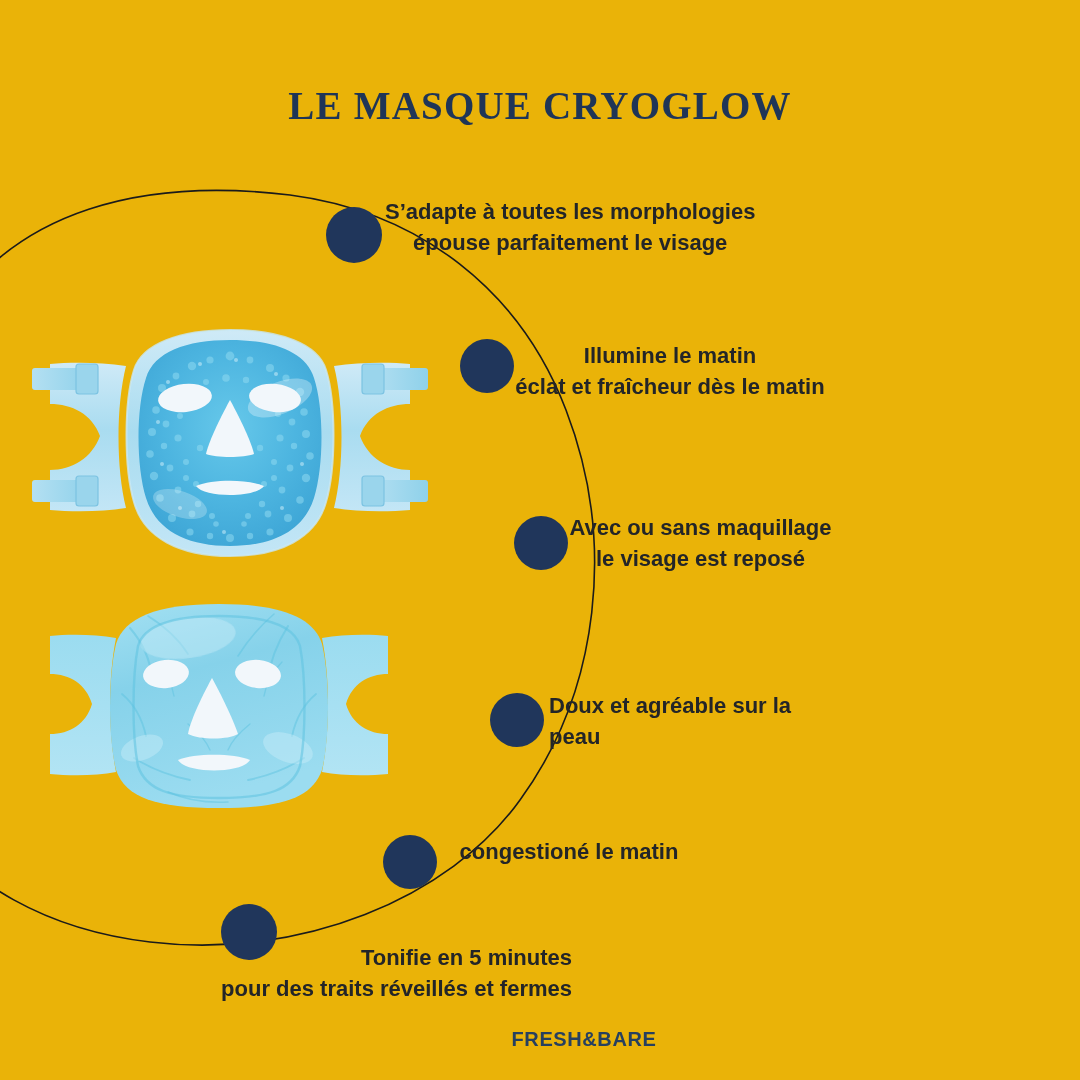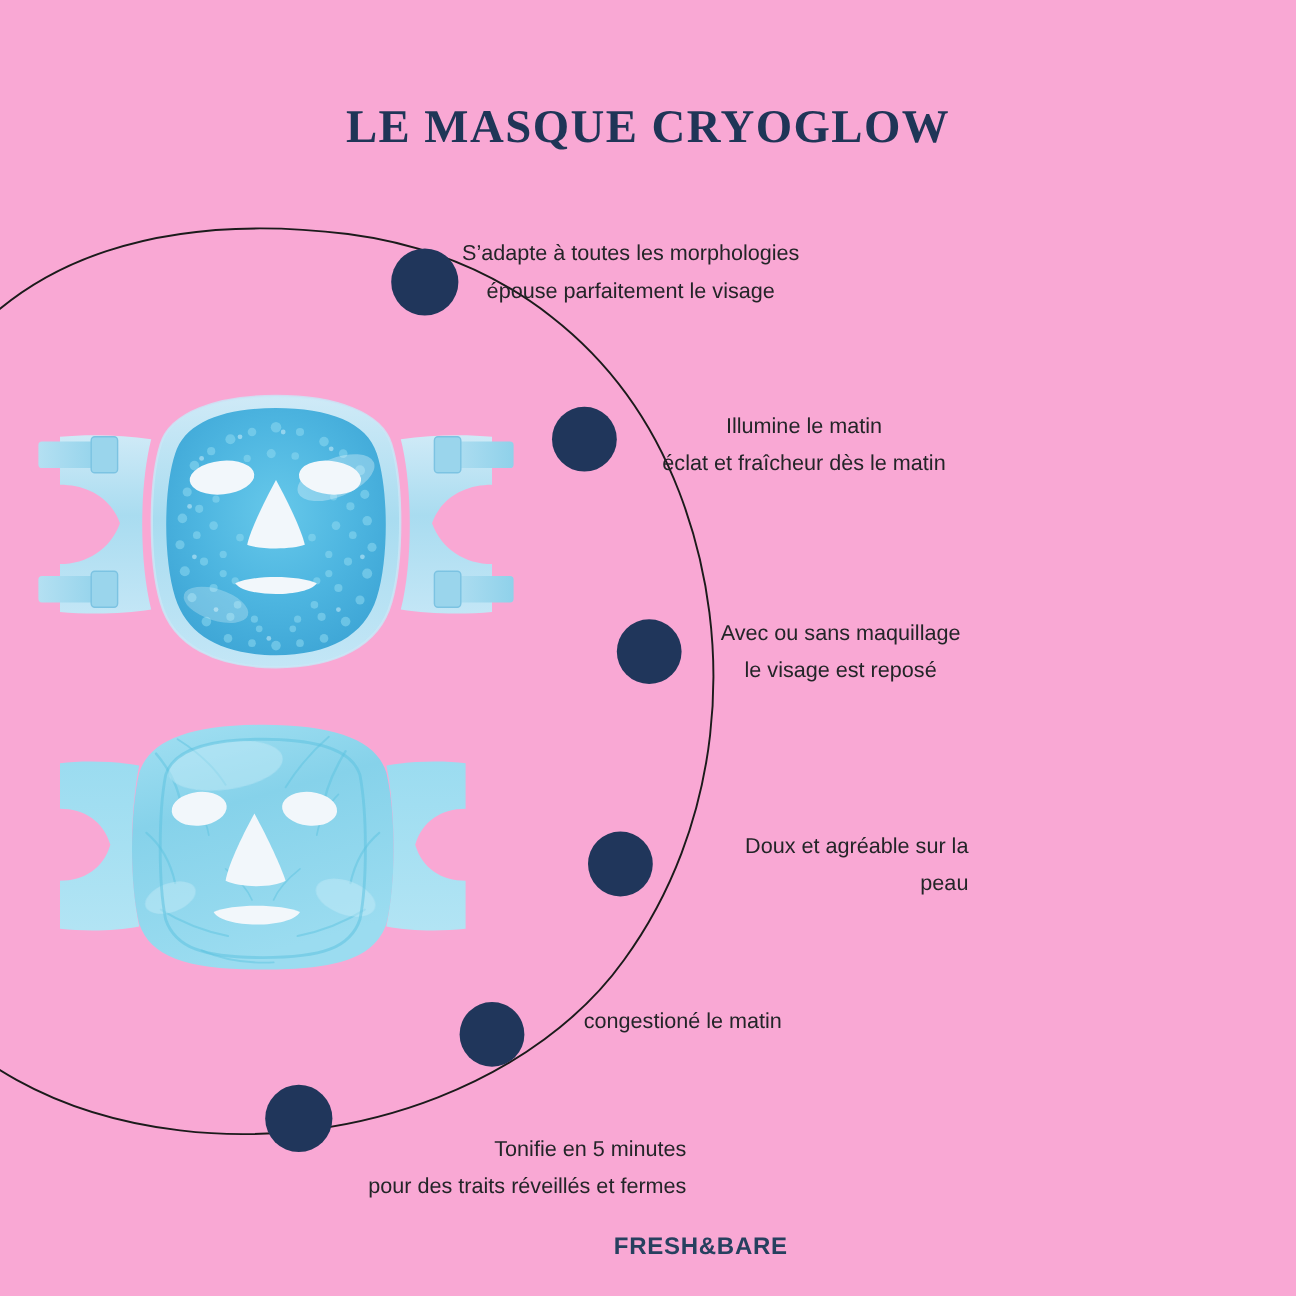--- a/index.html
+++ b/index.html
@@ -4,21 +4,21 @@
 <style>
   html, body {
     margin: 0;
     padding: 0;
     background: #f2f7fb;
   }
   #page {
     position: relative;
     width: 1080px;
     height: 1080px;
-    background: #f9a8d4;
+    background: #eab308;
     overflow: hidden;
     font-family: "Liberation Sans", sans-serif;
   }
 
   
   .title {
     position: absolute;
     top: 83px;
     left: 0;
     width: 1080px;
@@ -36,33 +36,34 @@
     position: absolute;
     inset: 0;
     width: 1080px;
     height: 1080px;
   }
 
   
   .feature-label {
     position: absolute;
     font-family: "Liberation Sans", sans-serif;
-    font-size: 18px;
+    font-size: 22px;
     line-height: 31px;
     color: #232528;
     white-space: nowrap;
+    font-weight: bold;
   }
   .feature-label span { display: block; }
 
   .fl-1 { left: 385px; top: 196px; text-align: center; }
   .fl-1 .l2 { text-align: center; }
 
   .fl-2 { left: 500px; top: 340px; width: 340px; text-align: center; }
   .fl-3 { left: 563px; top: 512px; width: 275px; text-align: center; }
-  .fl-4 { left: 549px; top: 690px; width: 258px; text-align: right; }
+  .fl-4 { left: 549px; top: 690px; width: 258px; text-align: left; }
   .fl-5 { left: 434px; top: 836px; width: 270px; text-align: center; }
   .fl-6 { left: 209px; top: 942px; width: 363px; text-align: right; }
 
   
   .brand {
     position: absolute;
     left: 0;
     top: 1028px;
     width: 1080px;
     text-align: center;

